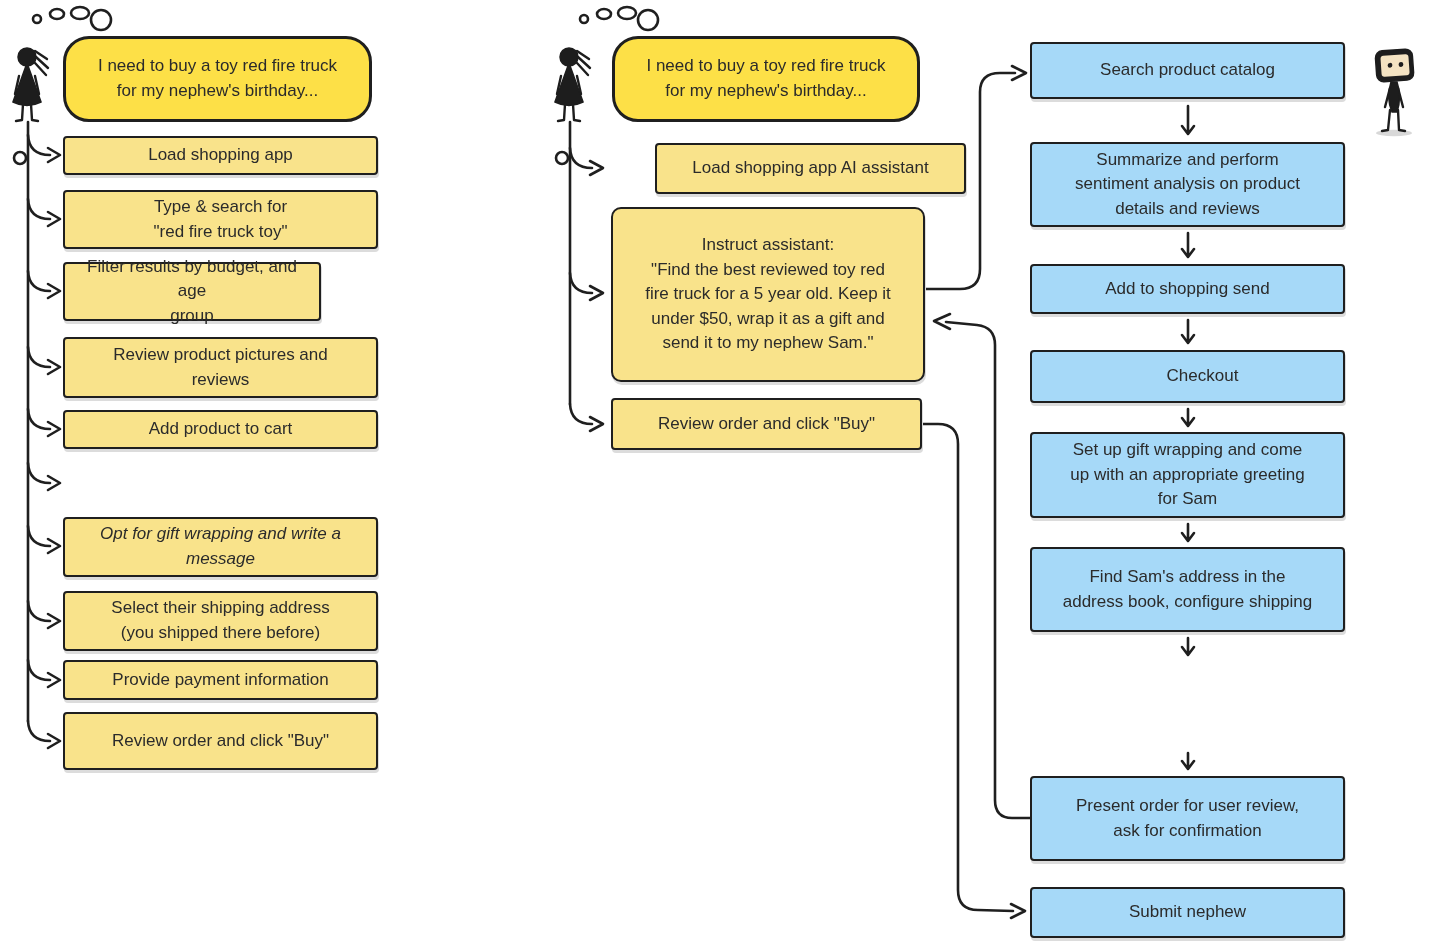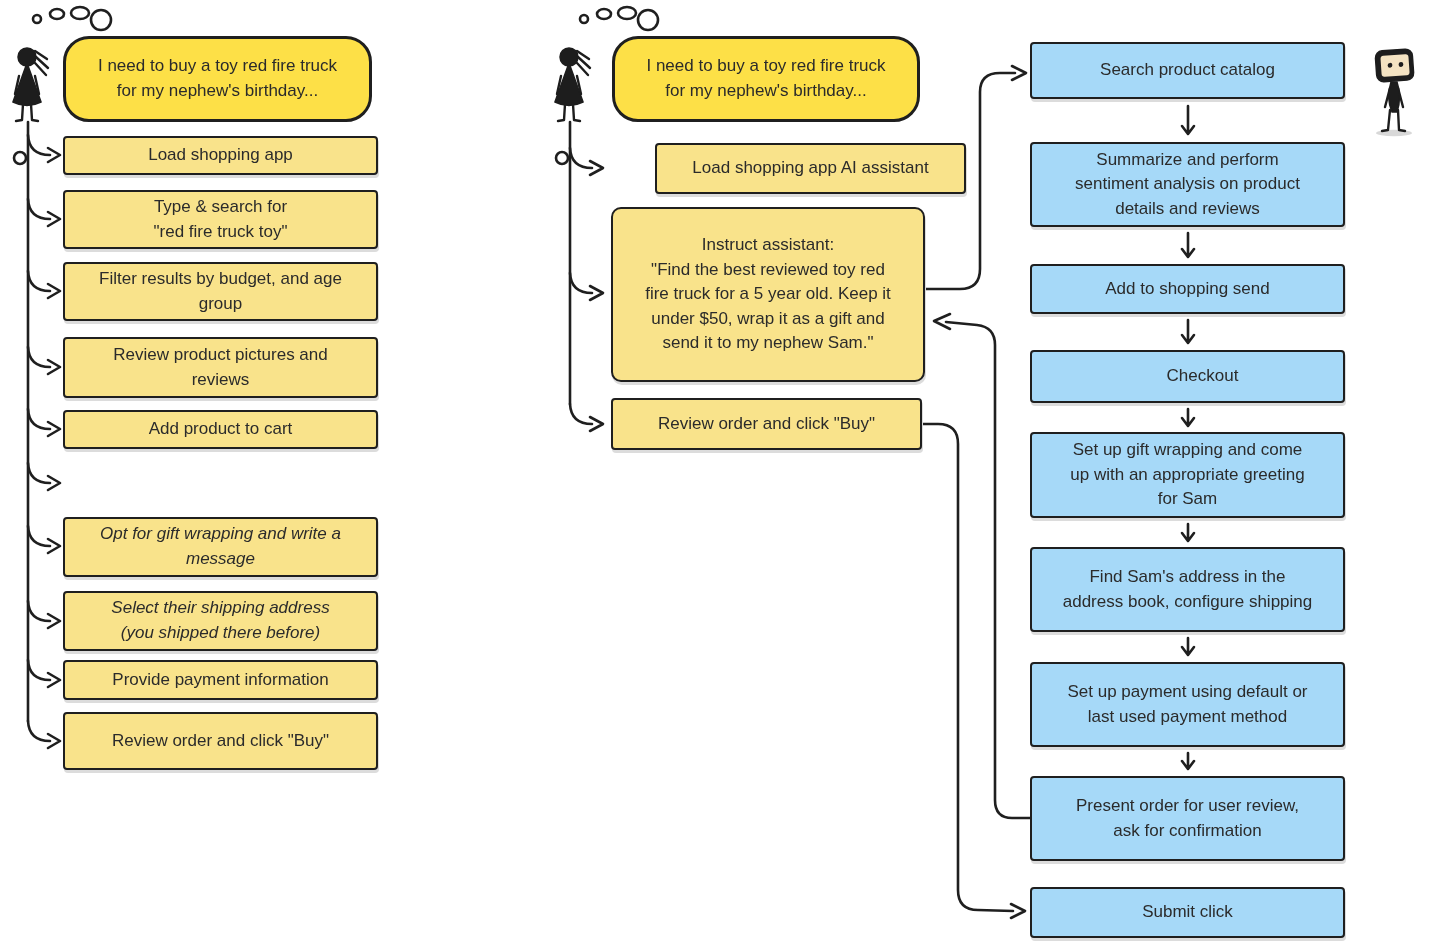--- a/index.html
+++ b/index.html
@@ -131,28 +131,28 @@
       <path d="M1188 753 L1188 768 M1182 761 L1188 769 L1194 761"></path>
     </g>
   </svg>
 
   <div class="step thought-bubble" style="left:63px;top:36px;width:309px;height:86px;">I need to buy a toy red fire truck
 for my nephew's birthday...</div>
 
   <div class="step user-step" style="left:63px;top:136px;width:315px;height:39px;">Load shopping app</div>
   <div class="step user-step" style="left:63px;top:190px;width:315px;height:59px;">Type &amp; search for
 "red fire truck toy"</div>
-  <div class="step user-step" style="left:63px;top:262px;width:315px;height:59px;">Filter results by budget, and age
+  <div class="step user-step" style="left:63px;top:262px;width:258px;height:59px;">Filter results by budget, and age
 group</div>
   <div class="step user-step" style="left:63px;top:410px;width:315px;height:39px;">Add product to cart</div>
   <div class="step user-step" style="left:63px;top:337px;width:315px;height:61px;">Review product pictures and
 reviews</div>
   <div class="step user-step" style="left:63px;top:517px;width:315px;height:60px;font-style:italic;">Opt for gift wrapping and write a
 message</div>
-  <div class="step user-step" style="left:63px;top:591px;width:315px;height:60px;font-style:italic;">Select their shipping address
+  <div class="step user-step" style="left:63px;top:591px;width:315px;height:60px;">Select their shipping address
 (you shipped there before)</div>
   <div class="step user-step" style="left:63px;top:660px;width:315px;height:40px;">Provide payment information</div>
   <div class="step user-step" style="left:63px;top:712px;width:315px;height:58px;">Review order and click "Buy"</div>
 
   <div class="step thought-bubble" style="left:612px;top:36px;width:308px;height:86px;">I need to buy a toy red fire truck
 for my nephew's birthday...</div>
 
   <div class="step user-step" style="left:611px;top:143px;width:311px;height:51px;margin-left:44px;">Load shopping app AI assistant</div>
   <div class="step user-step big-round" style="left:611px;top:207px;width:314px;height:175px;">Instruct assistant:
 "Find the best reviewed toy red
@@ -165,19 +165,17 @@
   <div class="step agent-step" style="left:1030px;top:142px;width:315px;height:85px;">Summarize and perform
 sentiment analysis on product
 details and reviews</div>
   <div class="step agent-step" style="left:1030px;top:264px;width:315px;height:50px;">Add to shopping send</div>
   <div class="step agent-step" style="left:1030px;top:350px;width:315px;height:53px;padding-left:40px;">Checkout</div>
   <div class="step agent-step" style="left:1030px;top:432px;width:315px;height:86px;">Set up gift wrapping and come
 up with an appropriate greeting
 for Sam</div>
   <div class="step agent-step" style="left:1030px;top:547px;width:315px;height:85px;">Find Sam's address in the
 address book, configure shipping</div>
-  <div class="step agent-step" style="left:1030px;top:662px;width:315px;height:85px;">Set up payment using default or
-last used payment method</div>
   <div class="step agent-step" style="left:1030px;top:776px;width:315px;height:85px;">Present order for user review,
 ask for confirmation</div>
-  <div class="step agent-step" style="left:1030px;top:887px;width:315px;height:51px;">Submit click</div>
+  <div class="step agent-step" style="left:1030px;top:887px;width:315px;height:51px;">Submit nephew</div>
 
 </div>
 
 </body></html>

